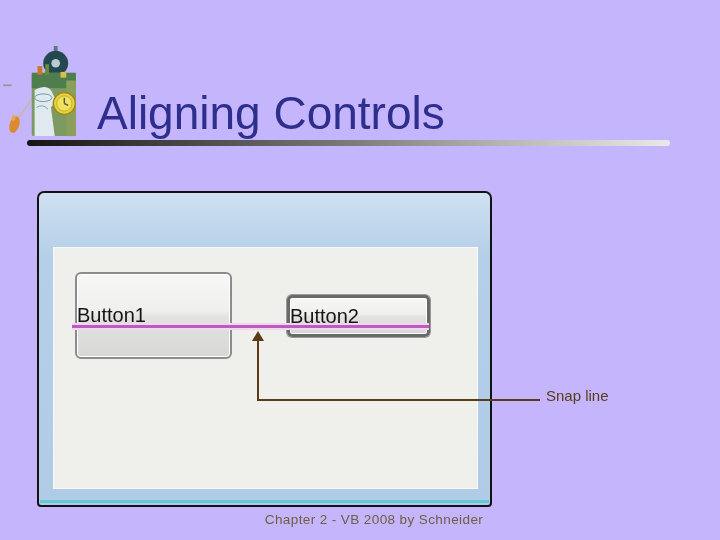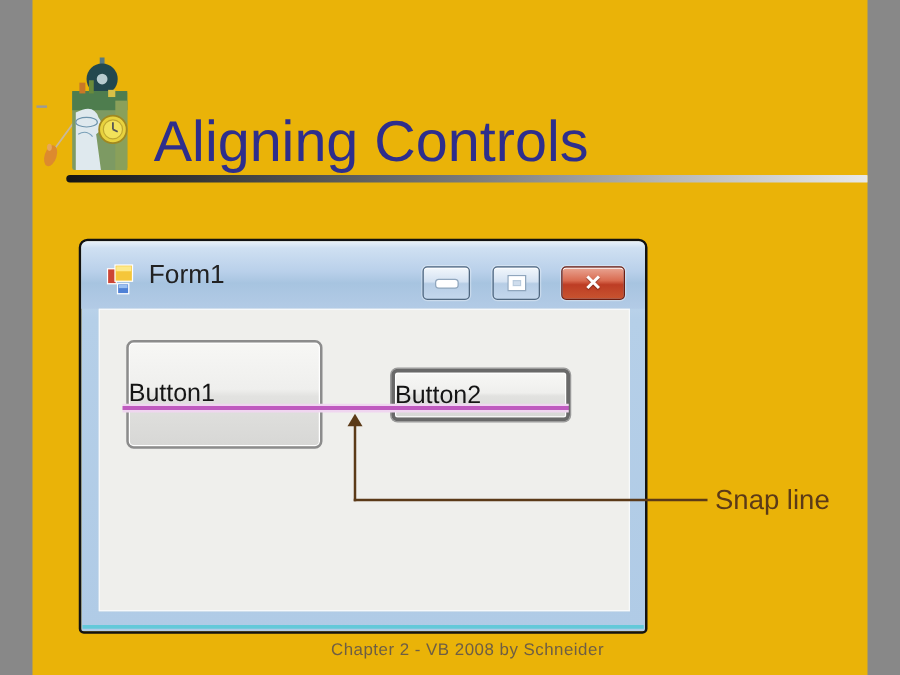--- a/index.html
+++ b/index.html
@@ -1,17 +1,17 @@
 <!DOCTYPE html>
 <html><head>
 <meta charset="utf-8">
 <style>
   html,body{margin:0;padding:0;background:#888;}
   .slide{
-    position:relative; width:668px; height:540px; background:#eab308;
+    position:relative; width:720px; height:540px; background:#c4b5fd;
     font-family:"Liberation Sans", sans-serif; overflow:hidden; margin:0 auto;
   }
   
   .clipart{position:absolute; left:3px; top:44px; width:92px; height:96px;}
   .page-title{
     position:absolute; left:97px; top:86px; font-size:46px; font-weight:400;
     color:#2e2e8c; letter-spacing:0px; white-space:nowrap;
   }
   .title-rule{
     position:absolute; left:27px; top:140px; width:643px; height:6px;
@@ -81,21 +81,21 @@
     background:linear-gradient(180deg,#f0d6f0 0 2px,#bf5abf 2px 5px,#f0d6f0 5px 7px);
   }
   .callout-arrowhead{
     position:absolute; left:252px; top:331px; width:0; height:0; z-index:6;
     border-left:6px solid transparent; border-right:6px solid transparent;
     border-bottom:10px solid #5b3a18;
   }
   .callout-vline{position:absolute; left:257px; top:339px; width:2px; height:62px; background:#5b3a18; z-index:6;}
   .callout-hline{position:absolute; left:257px; top:399px; width:283px; height:2px; background:#5b3a18; z-index:6;}
   .snap-label{
-    position:absolute; left:546px; top:387px; font-size:22px; color:#5b3a18; white-space:nowrap; z-index:6;
+    position:absolute; left:546px; top:387px; font-size:15px; color:#5b3a18; white-space:nowrap; z-index:6;
   }
   
   .footer{
     position:absolute; left:0; right:0; top:512px; text-align:center;
     font-size:13.5px; color:#6e5e44; letter-spacing:.4px;padding-left:28px;
   }
   .page-number{
     position:absolute; right:49px; top:512px; font-size:13.5px; color:#6e5e44;margin-top:48px;
   }
 </style>
@@ -124,40 +124,20 @@
     <rect x="44" y="21" width="4" height="11" fill="#6a8a3a"></rect>
     <rect x="60" y="29" width="6" height="6" fill="#d8c048"></rect>
     <ellipse cx="12" cy="84" rx="5" ry="9" transform="rotate(18 12 84)" fill="#dd8a2e"></ellipse>
     <ellipse cx="11" cy="77" rx="2" ry="3" fill="#e8a85a"></ellipse>
   </svg>
 
   <div class="page-title">Aligning Controls</div>
   <div class="title-rule"></div>
 
   <div class="win">
-    <div class="titlebar">
-      <svg class="form-icon" viewBox="0 0 26 26" aria-hidden="true">
-        <rect x="1" y="5" width="7" height="12" fill="#cc4535" stroke="#ffffff" stroke-width="1"></rect>
-        <rect x="7" y="2" width="14" height="13" fill="#f5c63a" stroke="#ffffff" stroke-width="1"></rect>
-        <rect x="8" y="3" width="12" height="4" fill="#fde98a"></rect>
-        <rect x="9" y="17" width="9" height="8" fill="#4f81d6" stroke="#ffffff" stroke-width="1"></rect>
-        <rect x="10" y="18" width="7" height="2.5" fill="#9cc0f0"></rect>
-      </svg>
-      <div class="win-title">Form1</div>
-
-      <div class="cap-btn cap-min">
-        <span class="glyph-min"></span>
-      </div>
-      <div class="cap-btn cap-max">
-        <span class="glyph-max"></span>
-      </div>
-      <div class="cap-btn cap-close">
-        <span class="glyph-close">✕</span>
-      </div>
-    </div>
 
     <div class="client"></div>
 
     <div class="wf-button wf-button1">
       <span>Button1</span>
     </div>
     <div class="wf-button wf-button2">
       <span>Button2</span>
     </div>
 

